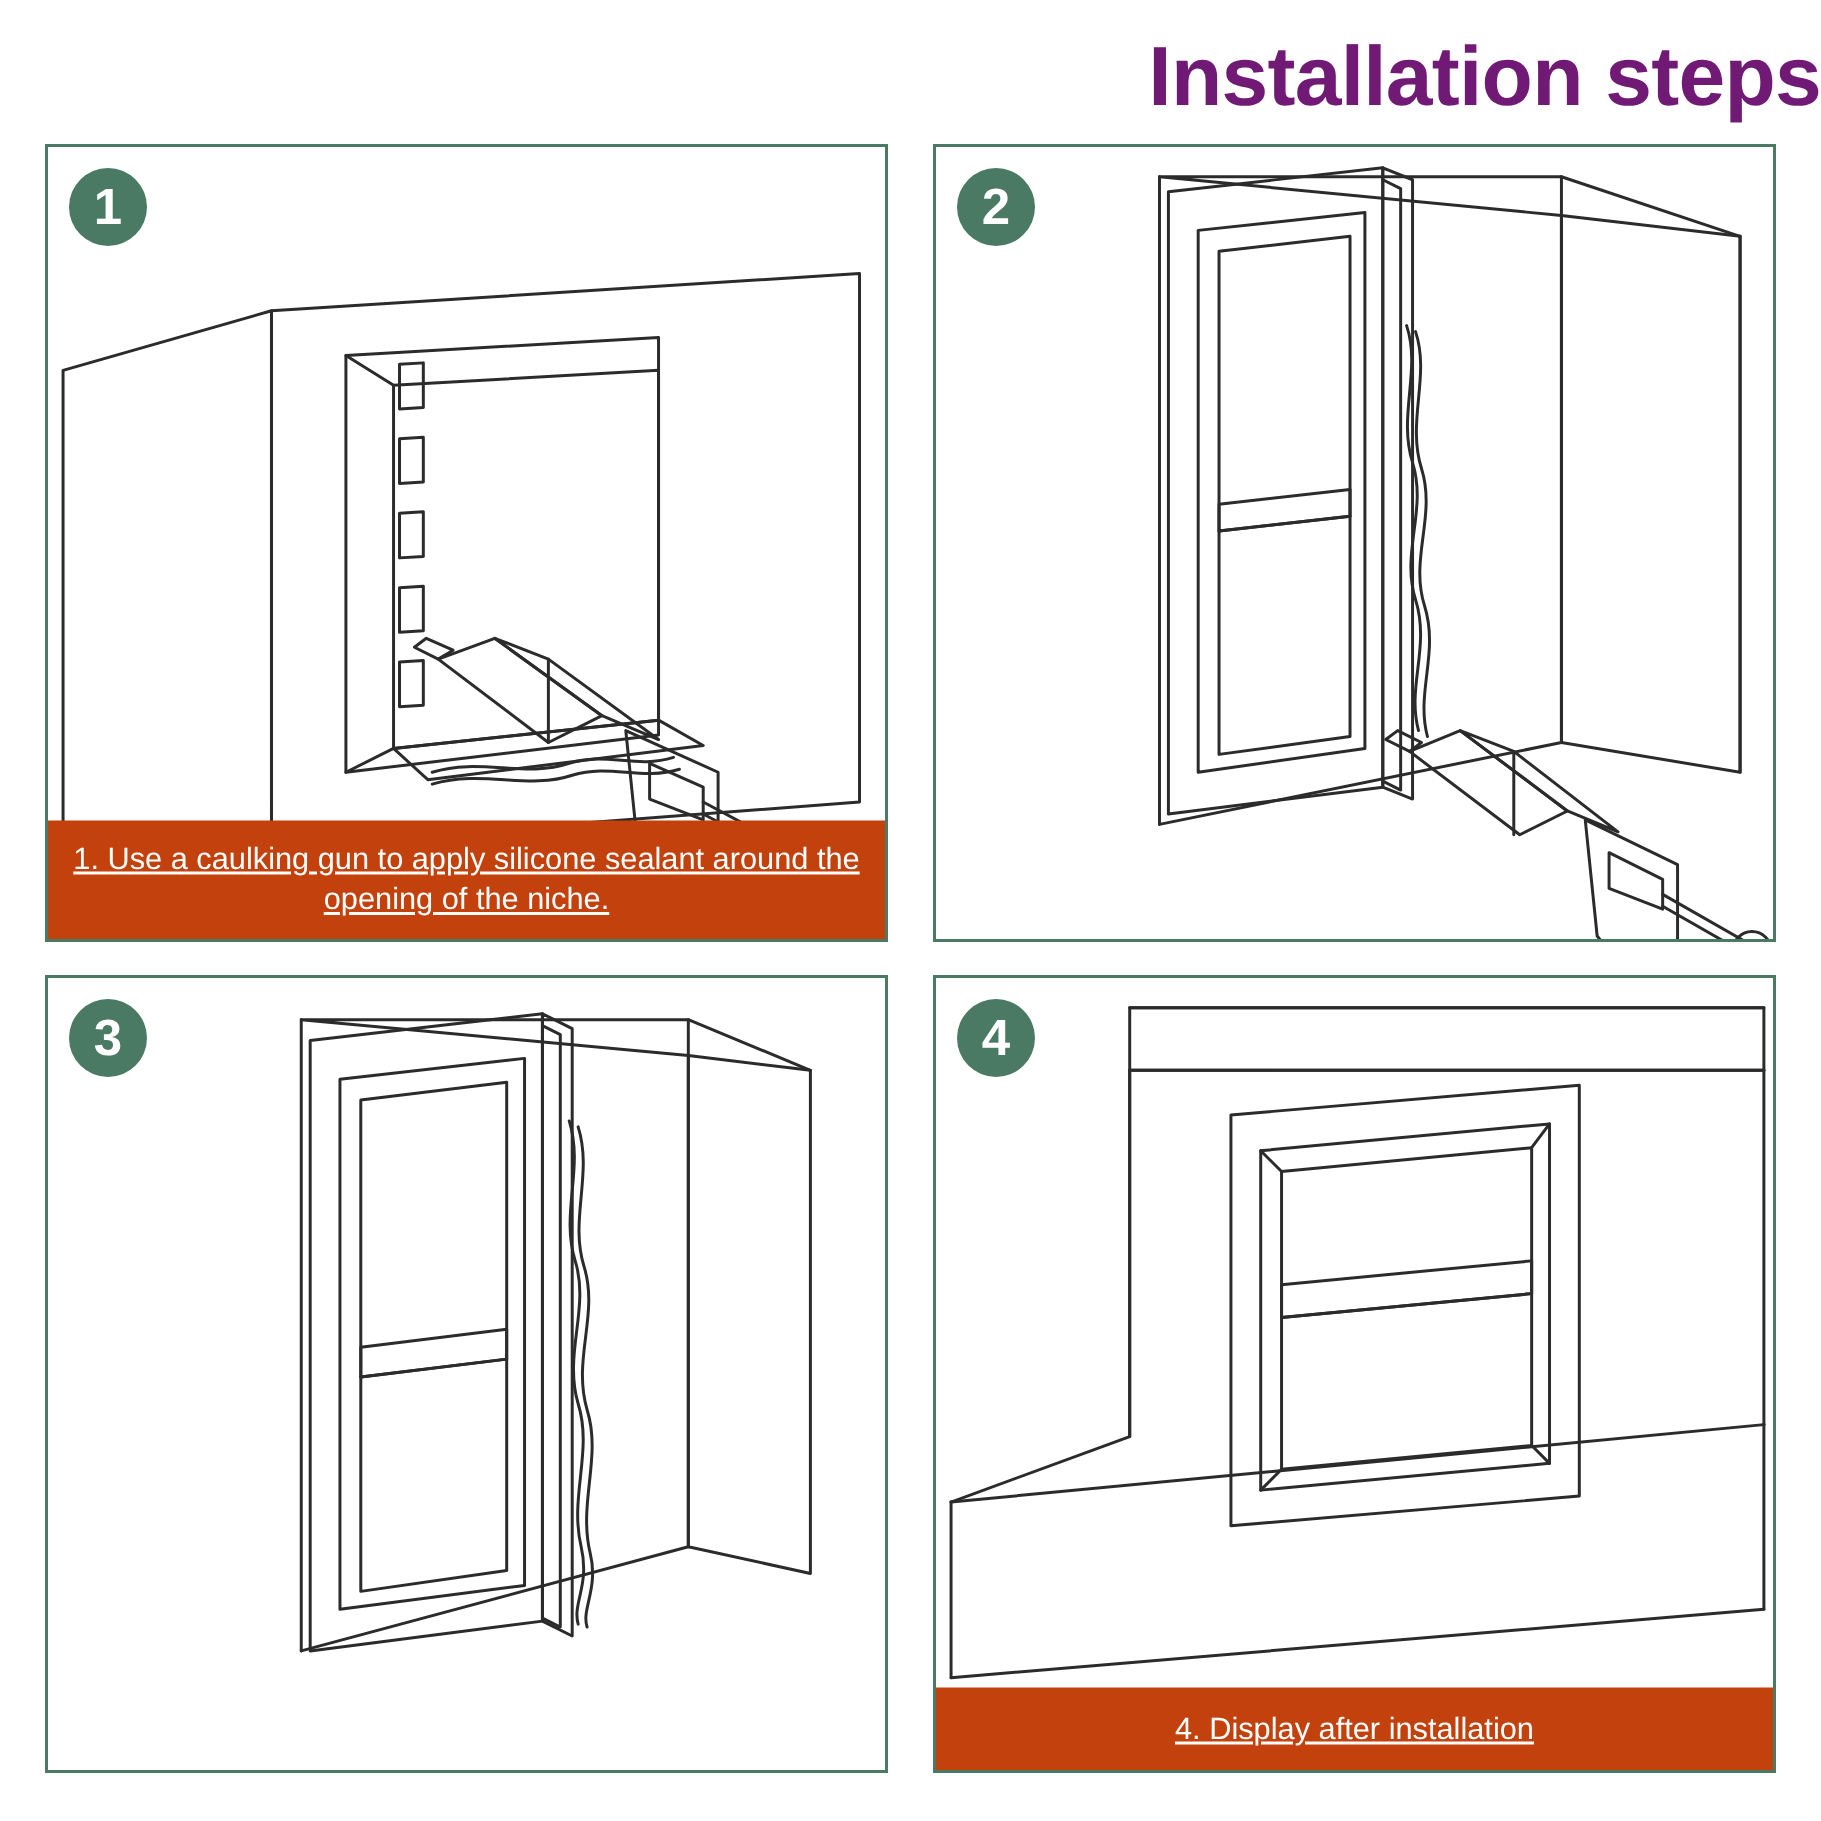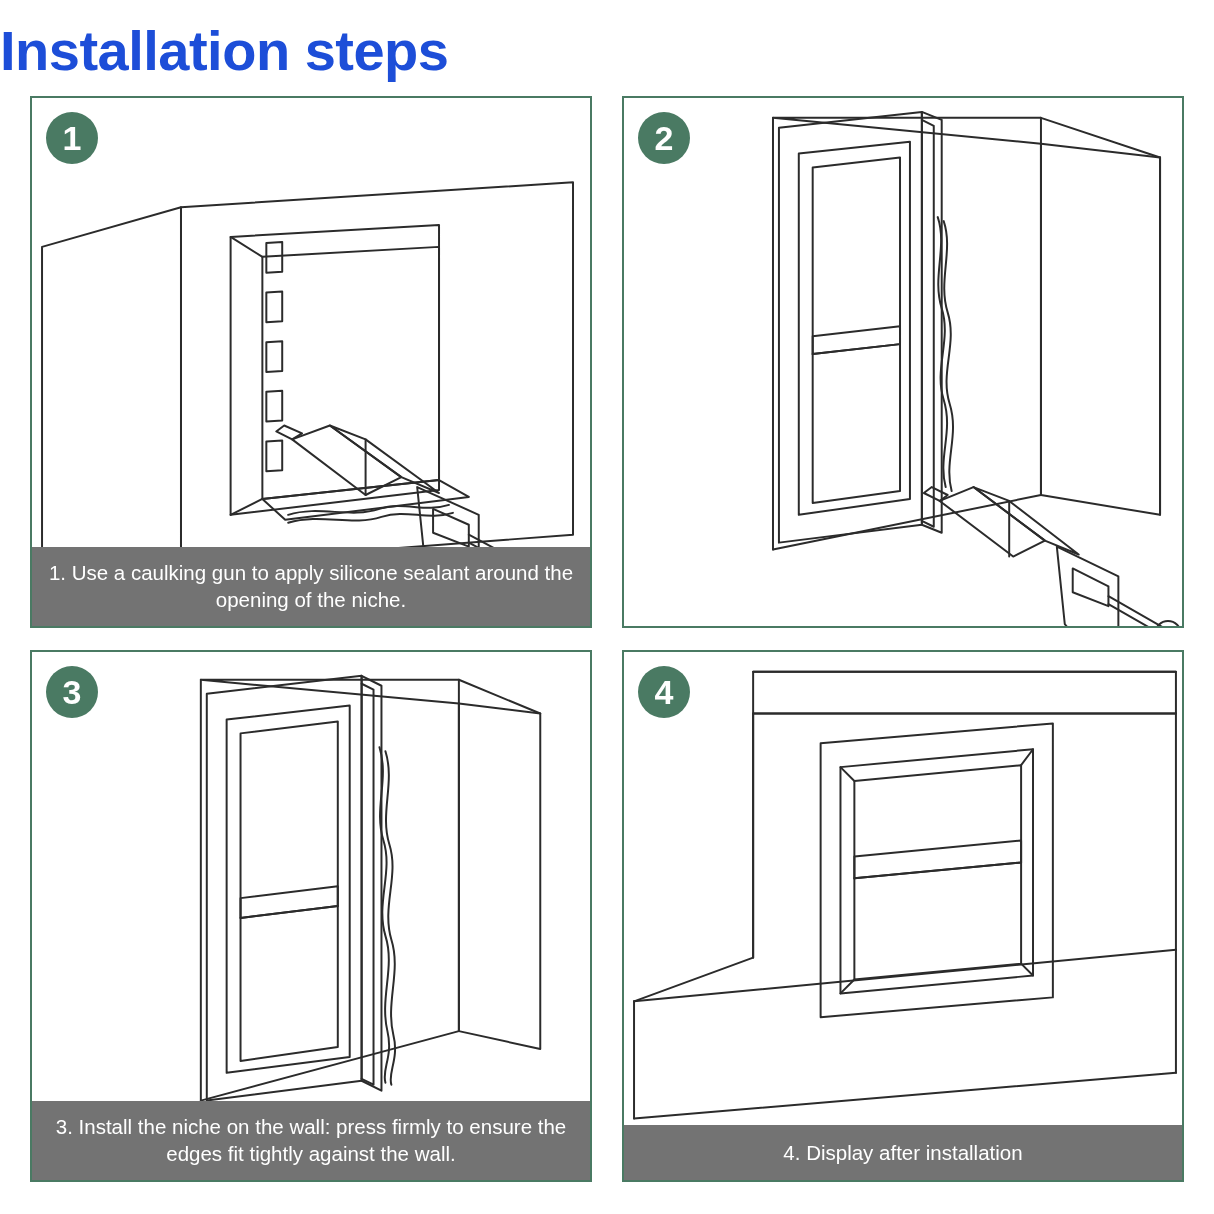--- a/index.html
+++ b/index.html
@@ -17,24 +17,24 @@
     position: relative;
     width: 1214px;
     height: 1214px;
     box-sizing: border-box;
   }
   .title {
     position: absolute;
     top: 16px;
     left: 0;
     width: 1214px;
-    text-align: left;
+    text-align: right;
     font-size: 56px;
     font-weight: bold;
-    color: #1d4ed8;
+    color: #701a75;
     letter-spacing: -0.5px;
     line-height: 70px;
   }
   .grid {
     position: absolute;
     top: 96px;
     left: 30px;
     width: 1154px;
     height: 1086px;
     display: grid;
@@ -71,27 +71,28 @@
     top: 0;
     left: 0;
     width: 100%;
     height: 100%;
   }
   .caption {
     position: absolute;
     left: 0;
     bottom: 0;
     width: 100%;
-    background: #737373;
+    background: #c2410c;
     color: #fff;
     font-size: 20.5px;
     line-height: 27px;
     text-align: center;
     padding: 12px 10px 13px 10px;
     box-sizing: border-box;
+    text-decoration: underline;
   }
   .caption.two-line { min-height: 78px; }
   .caption.one-line { min-height: 52px; padding-top: 14px; padding-bottom: 14px;}
   .art svg { display: block; width: 100%; height: 100%; }
 </style>
 </head>
 <body>
 
 <div class="page">
 
@@ -220,21 +221,20 @@
             <path d="M210 248 L308 236 L308 256 L210 268 Z"></path>
             <path d="M210 268 L308 256"></path>
 
             <path d="M332 32 L344 38 L344 436 L332 430"></path>
 
             <path d="M350 96 C 360 128, 344 158, 354 190 C 364 222, 346 252, 356 286 C 366 318, 350 348, 358 382 C 364 408, 352 420, 356 434"></path>
             <path d="M356 100 C 366 132, 350 162, 360 194 C 370 226, 352 256, 362 290 C 372 322, 356 352, 364 386 C 370 410, 358 424, 362 436"></path>
           </g>
         </svg>
       </div>
-      <div class="caption two-line">3. Install the niche on the wall: press firmly to ensure the edges fit tightly against the wall.</div>
     </div>
 
     <div class="panel">
       <div class="badge">4</div>
       <div class="art">
         <svg viewBox="0 0 562 532" preserveAspectRatio="xMidYMid meet">
           <g fill="none" stroke="#2b2b2b" stroke-width="2" stroke-linejoin="round" stroke-linecap="round">
 
             <path d="M10 352 L130 308 L130 20 L556 20 L556 62 L130 62"></path>
             <path d="M130 20 L556 20"></path>

